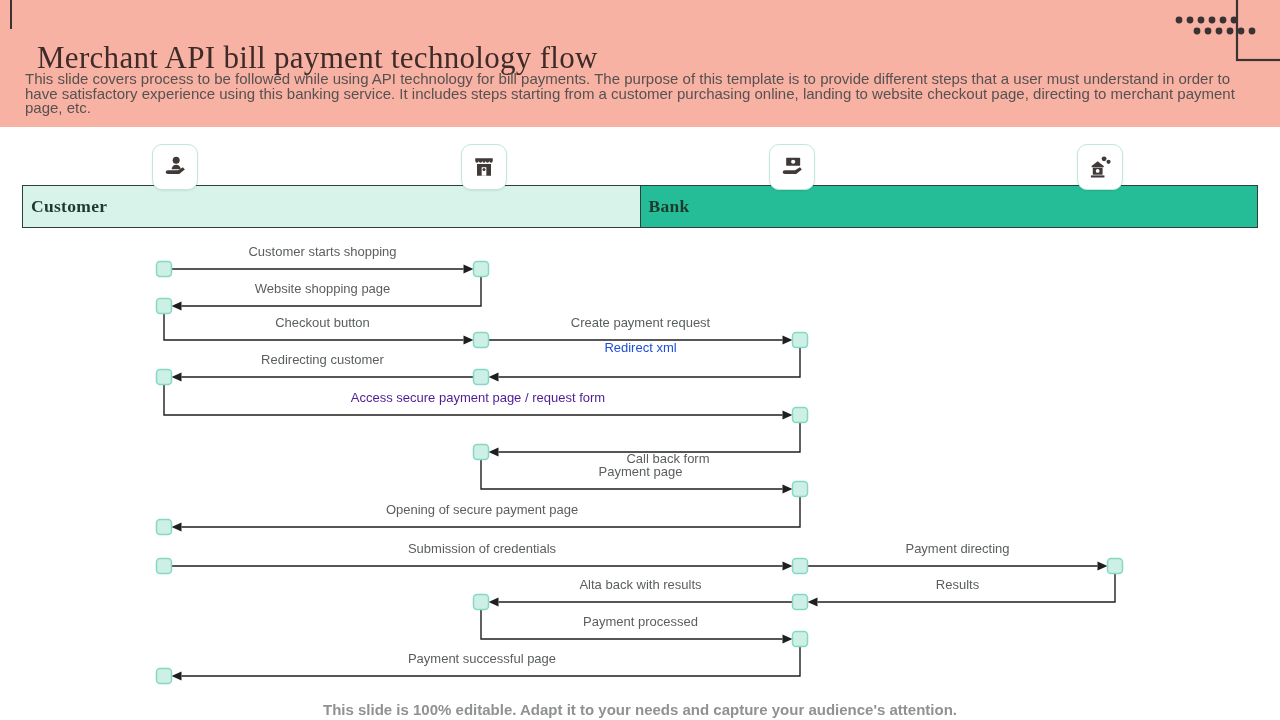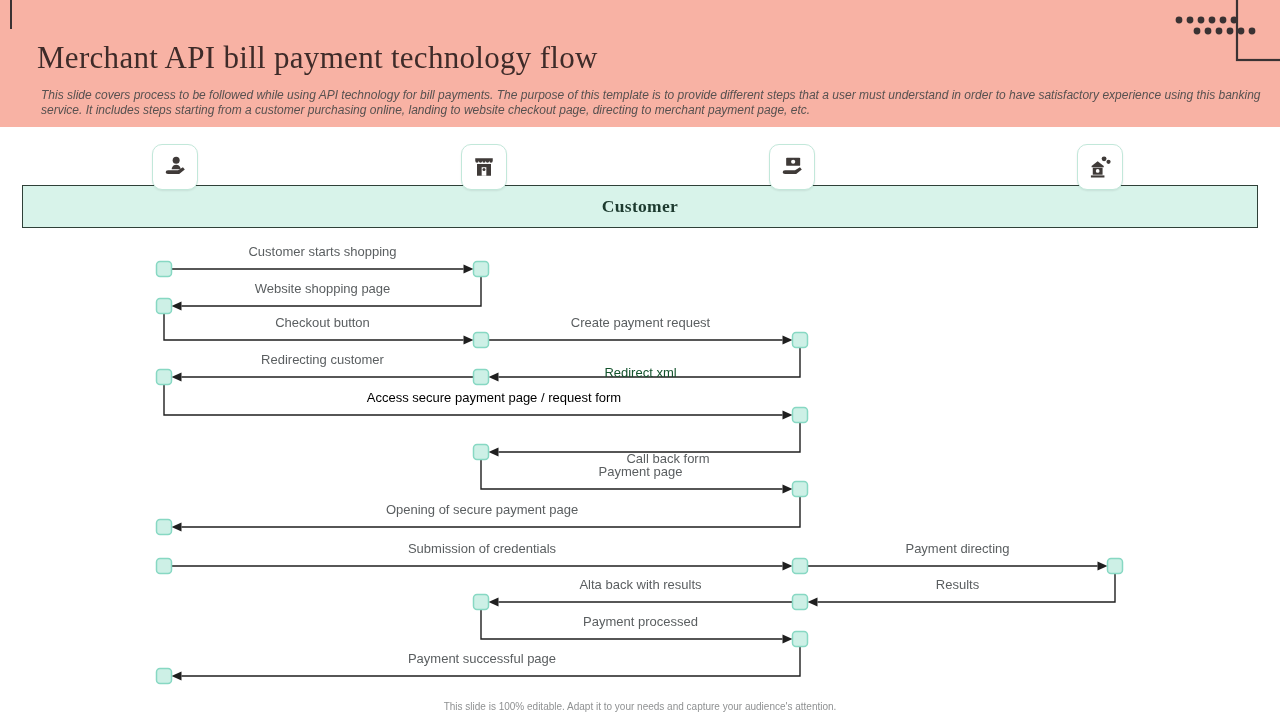--- a/index.html
+++ b/index.html
@@ -3,42 +3,42 @@
 <meta charset="utf-8">
 <style>
   html,body{margin:0;padding:0;background:#ffffff;}
   .slide{position:relative;width:1280px;height:720px;overflow:hidden;background:#ffffff;
          font-family:"Liberation Sans",sans-serif;}
   
   .header{position:absolute;left:0;top:0;width:1280px;height:127px;background:#f8b2a4;}
   .left-tick{position:absolute;left:10px;top:0;width:2px;height:29px;background:#3a3233;}
   .title{position:absolute;left:25px;top:28px;margin:12px;font-family:"Liberation Serif",serif;
          font-weight:500;font-size:31px;color:#3e2b29;letter-spacing:.3px;}
-  .desc{position:absolute;left:25px;top:72px;width:1232px;margin:16px;font-size:12px;
-        line-height:14.5px;color:#575150;font-weight:500;font-style:italic;}
+  .desc{position:absolute;left:25px;top:72px;width:1232px;margin:0;font-size:15px;
+        line-height:14.5px;color:#575150;font-weight:500;}
   .corner-decor{position:absolute;right:0;top:0;}
   
   .lanes-bar{position:absolute;left:22px;top:185px;width:1236px;height:43px;
              border:1px solid #2f4038;box-sizing:border-box;display:flex;z-index:2;}
-  .lane-cell{flex:1;display:flex;align-items:center;justify-content:center;
-             border-right:1px solid #2f4038;}
+  .lane-cell{flex:1;display:flex;align-items:center;
+             border-right:1px solid #2f4038;padding-left:8px;}
   .lane-cell:last-child{border-right:none;}
   .lane-cell span{font-family:"Liberation Serif",serif;font-weight:bold;font-size:17.5px;
                   color:#1d3a2f;letter-spacing:.3px;}
   .icon-box{position:absolute;top:144px;width:46px;height:46px;background:#ffffff;
             border:1.5px solid #c2e8da;border-radius:10px;box-sizing:border-box;z-index:3;
             display:flex;align-items:center;justify-content:center;
             box-shadow:0 1px 2px rgba(0,0,0,.08);}
   
   #flow-svg{position:absolute;left:0;top:0;z-index:1;}
   .msg-label{position:absolute;width:340px;text-align:center;font-size:13px;
              color:#5a5e60;z-index:2;}
   
   .footer{position:absolute;left:0;top:701px;width:1280px;text-align:center;
-          font-size:10px;color:#8f9192;}
+          font-size:15px;color:#8f9192;font-weight:bold;}
 </style>
 </head>
 <body>
 
 <div class="slide">
 
   <div class="header">
     <div class="left-tick"></div>
     <h1 class="title">Merchant API bill payment technology flow</h1>
     <p class="desc">This slide covers process to be followed while using API technology for bill payments. The purpose of this template is to provide different steps that a user must understand in order to have satisfactory experience using this banking service. It includes steps starting from a customer purchasing online, landing to website checkout page, directing to merchant payment page, etc.</p>
@@ -57,20 +57,23 @@
         <circle cx="1230" cy="31" r="3.4"></circle>
           <circle cx="1241" cy="31" r="3.4"></circle>
           <circle cx="1252" cy="31" r="3.4"></circle>
       </g>
     </svg>
   </div>
 
   <div class="lanes-bar">
     <div class="lane-cell" style="background: rgb(216, 243, 234);">
       <span>Customer</span>
+      </div>
+    <div class="lane-cell" style="background: rgb(37, 189, 151);">
+      <span>Bank</span>
       </div>
   </div>
 
   <div class="icon-box" id="icon-0" style="left: 152px;">
     <svg width="28" height="28" viewBox="0 0 24 24" fill="#3f3a38">
       <circle cx="13" cy="6.2" r="3"></circle>
       <path d="M9.4 12.6a3.8 3.8 0 0 1 7.2 0l.3 1.4h-7.8z"></path>
       <path d="M4 16.6q0-1.8 2-1.8h8.6l4.2-2.6 1.6 1.9-4.8 3.8H6q-2 0-2-1.3z"></path>
     </svg>
   </div>
@@ -150,23 +153,23 @@
       <rect x="792.5" y="594.5" width="15" height="15" rx="3.5" fill="#cdf0e6" stroke="#87d8c3" stroke-width="1.5"></rect>
       <rect x="473.5" y="594.5" width="15" height="15" rx="3.5" fill="#cdf0e6" stroke="#87d8c3" stroke-width="1.5"></rect>
       <rect x="792.5" y="631.5" width="15" height="15" rx="3.5" fill="#cdf0e6" stroke="#87d8c3" stroke-width="1.5"></rect>
       <rect x="156.5" y="668.5" width="15" height="15" rx="3.5" fill="#cdf0e6" stroke="#87d8c3" stroke-width="1.5"></rect>
     </svg>
   <div id="labels">
       <div class="msg-label" style="left: 152.5px; top: 244px; color: rgb(90, 94, 96);">Customer starts shopping</div>
       <div class="msg-label" style="left: 152.5px; top: 281px; color: rgb(90, 94, 96);">Website shopping page</div>
       <div class="msg-label" style="left: 152.5px; top: 315px; color: rgb(90, 94, 96);">Checkout button</div>
       <div class="msg-label" style="left: 470.5px; top: 315px; color: rgb(90, 94, 96);">Create payment request</div>
-      <div class="msg-label" style="left: 470.5px; top: 365px; color: #14532d;">Redirect xml</div>
+      <div class="msg-label" style="left: 470.5px; top: 340px; color: #1d4ed8;">Redirect xml</div>
       <div class="msg-label" style="left: 152.5px; top: 352px; color: rgb(90, 94, 96);">Redirecting customer</div>
-      <div class="msg-label" style="left: 324px; top: 390px; color: #000000;">Access secure payment page / request form</div>
+      <div class="msg-label" style="left: 308px; top: 390px; color: #4c1d95;">Access secure payment page / request form</div>
       <div class="msg-label" style="left: 498px; top: 427px; color: rgb(90, 94, 96); margin-top: 24px;">Call back form</div>
       <div class="msg-label" style="left: 470.5px; top: 464px; color: rgb(90, 94, 96);">Payment page</div>
       <div class="msg-label" style="left: 312px; top: 502px; color: rgb(90, 94, 96);">Opening of secure payment page</div>
       <div class="msg-label" style="left: 312px; top: 541px; color: rgb(90, 94, 96);">Submission of credentials</div>
       <div class="msg-label" style="left: 787.5px; top: 541px; color: rgb(90, 94, 96);">Payment directing</div>
       <div class="msg-label" style="left: 787.5px; top: 577px; color: rgb(90, 94, 96);">Results</div>
       <div class="msg-label" style="left: 470.5px; top: 577px; color: rgb(90, 94, 96);">Alta back with results</div>
       <div class="msg-label" style="left: 470.5px; top: 614px; color: rgb(90, 94, 96);">Payment processed</div>
       <div class="msg-label" style="left: 312px; top: 651px; color: rgb(90, 94, 96);">Payment successful page</div>
     </div>

